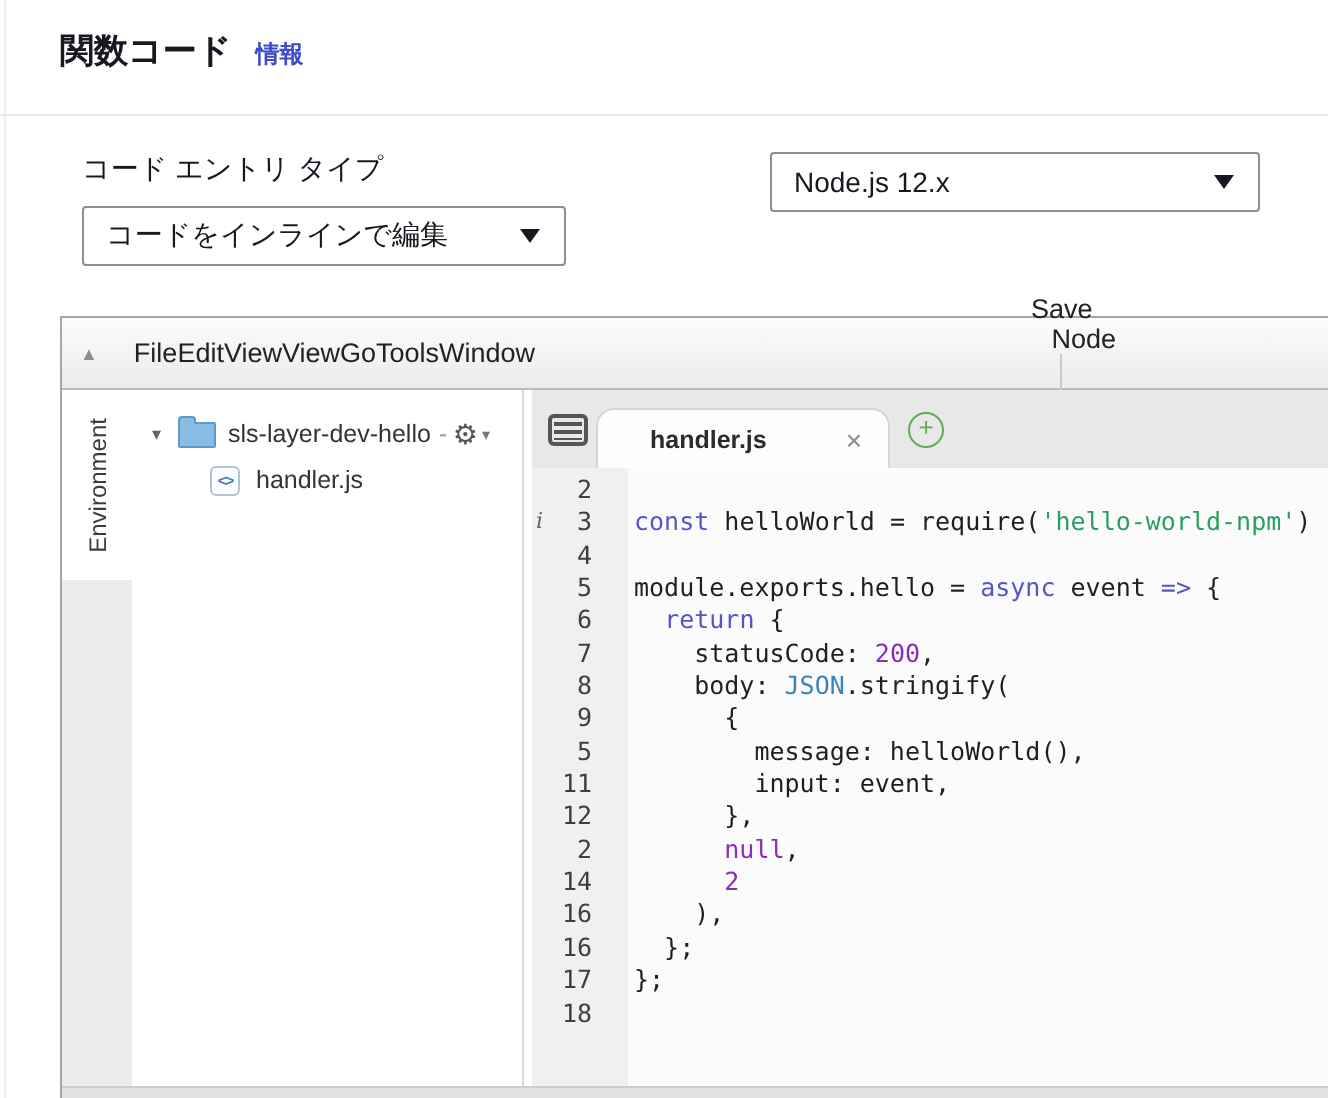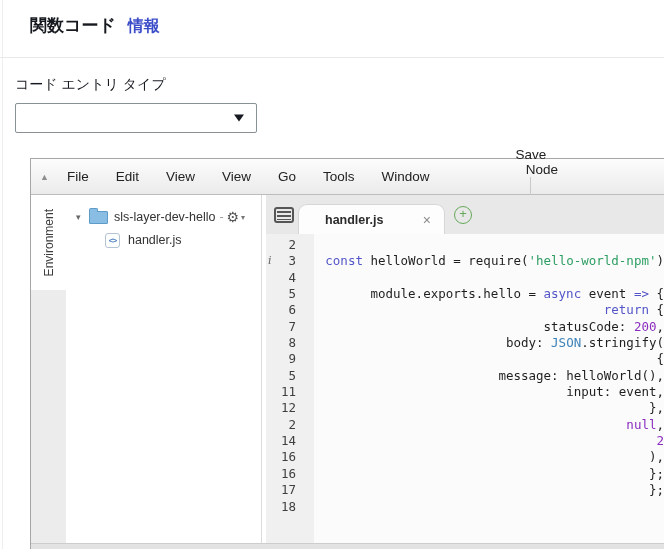--- a/index.html
+++ b/index.html
@@ -3,40 +3,40 @@
 <meta charset="utf-8">
 <style>
   html,body{margin:0;padding:0;background:#fff;}
   .page{position:relative;width:664px;height:549px;background:#fff;overflow:hidden;
         font-family:"Liberation Sans",sans-serif;color:#16191f;}
   .page-left-border{position:absolute;left:2px;top:0;bottom:0;width:1px;background:#eceef0;}
 
   
   .header{position:absolute;left:30px;top:14px;display:flex;align-items:baseline;gap:12px;}
   .page-title{font-size:17px;font-weight:700;margin:0;}
-  .info-link{font-size:16px;font-weight:700;color:var(--link);text-decoration:none;cursor:pointer;}
+  .info-link{font-size:12px;font-weight:700;color:var(--link);text-decoration:none;cursor:pointer;}
   .header-divider{position:absolute;left:0;right:0;top:57px;height:1px;background:#e7e9ea;}
 
   
   .field{position:absolute;top:76px;}
-  .field.left{left:15px;} .field.right{left:385px;}
+  .field.left{left:41px;} .field.right{left:385px;}
   .field-label{font-size:14px;display:block;margin-bottom:9px;}
   .select{position:relative;height:30px;background:#fff;border:1px solid #879196;border-radius:2px;
           display:flex;align-items:center;font-size:14px;padding:0 30px 0 11px;box-sizing:border-box;cursor:pointer;}
   .field.left .select{width:242px;} .field.right .select{width:245px;}
   .select .caret{position:absolute;right:12px;top:50%;transform:translateY(-50%);
           width:0;height:0;border-left:5px solid transparent;border-right:5px solid transparent;border-top:7px solid #16191f;}
 
   
   .editor{position:absolute;left:30px;top:158px;right:0;bottom:0;background:#fff;
           border-left:1px solid #a6a6a6;border-top:1px solid #a6a6a6;display:flex;flex-direction:column;}
   .menubar{height:35px;flex:none;display:flex;align-items:center;font-size:13.5px;color:#222;
            background:linear-gradient(#fcfcfc,#ebebeb);border-bottom:1px solid #bcbcbc;}
   .collapse-icon{margin-left:9px;font-size:9px;color:#8d8d8d;cursor:pointer;}
-  .menu-items{display:flex;margin-left:18px;gap:27px;}
+  .menu-items{display:flex;margin-left:18px;}
   .menu-item{cursor:pointer;}
   .menu-actions{margin-left:auto;margin-right:106px;display:flex;align-items:center;flex-direction:column;}
   .action-btn{cursor:pointer;}
   .action-btn + .action-btn{margin-left:22px;}
   .vsep{width:1px;height:18px;background:#c9c9c9;margin:0 12px;}
   .small-caret{font-size:10px;color:#777;cursor:pointer;}
 
   .editor-body{flex:1;display:flex;min-height:0;}
 
   
@@ -78,44 +78,49 @@
        font-size:13px;line-height:14px;text-align:center;margin-left:9px;flex:none;cursor:pointer;}
 
   .code-area{flex:1;display:flex;min-height:0;background:#fbfbfb;
        font-family:"DejaVu Sans Mono","Liberation Mono",monospace;font-size:12.5px;line-height:16.35px;}
   .gutter{width:48px;flex:none;background:#f0f0f0;color:#3f3f3f;text-align:right;
        padding:3px 18px 0 0;box-sizing:border-box;}
   .gutter-row{position:relative;height:16.35px;}
   .info-i{position:absolute;left:2px;top:1px;font-family:"DejaVu Serif",serif;font-style:italic;
        font-size:11px;color:#666;line-height:14px;}
   .code{flex:1;padding:3px 0 0 3px;white-space:pre;color:var(--plain);overflow:hidden;}
-  .code-line{height:16.35px;text-align:right;}
+  .code-line{height:16.35px;}
 
   .bottom-bar{position:absolute;left:0;right:0;bottom:0;height:5px;background:#e2e2e2;border-top:1px solid #cdcdcd;}
 </style>
 </head>
 <body>
 
 <div class="page">
   <div class="page-left-border"></div>
 
   <div class="header">
     <h1 class="page-title">関数コード</h1>
     <a class="info-link">情報</a>
   </div>
   <div class="header-divider"></div>
 
   <div class="field left">
     <label class="field-label">コード エントリ タイプ</label>
     <div class="select">
+      <span>コードをインラインで編集</span>
       <span class="caret"></span>
     </div>
   </div>
 
   <div class="field right">
+    <div class="select">
+      <span>Node.js 12.x</span>
+      <span class="caret"></span>
+    </div>
   </div>
 
   <div class="editor">
     <div class="menubar">
       <span class="collapse-icon">▲</span>
       <nav class="menu-items" id="menu-items">
           <span class="menu-item">File</span>
           <span class="menu-item">Edit</span>
           <span class="menu-item">View</span>
           <span class="menu-item">View</span>

